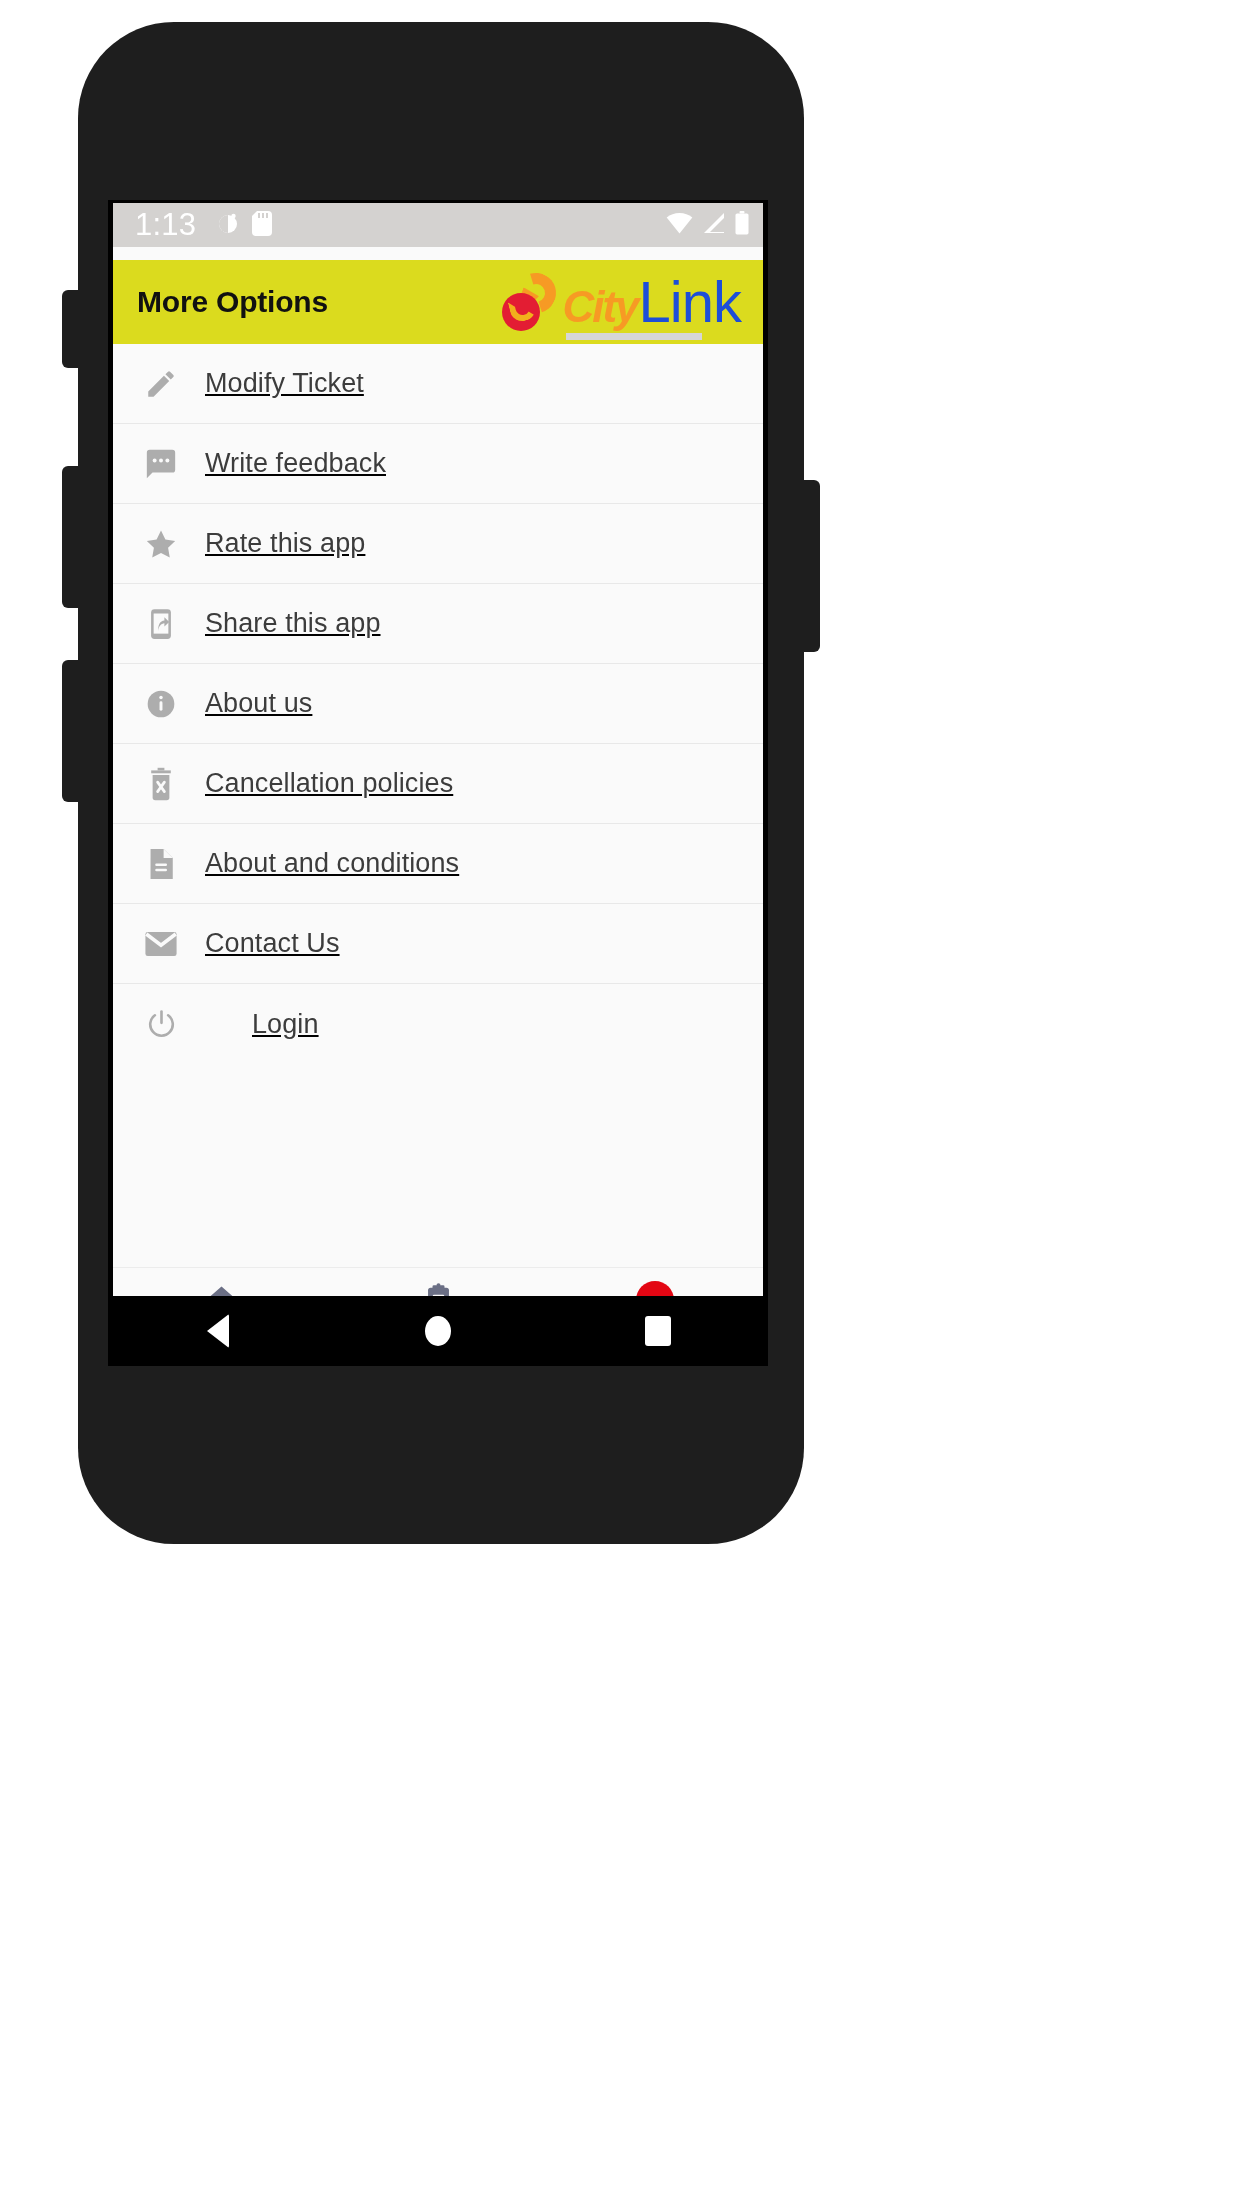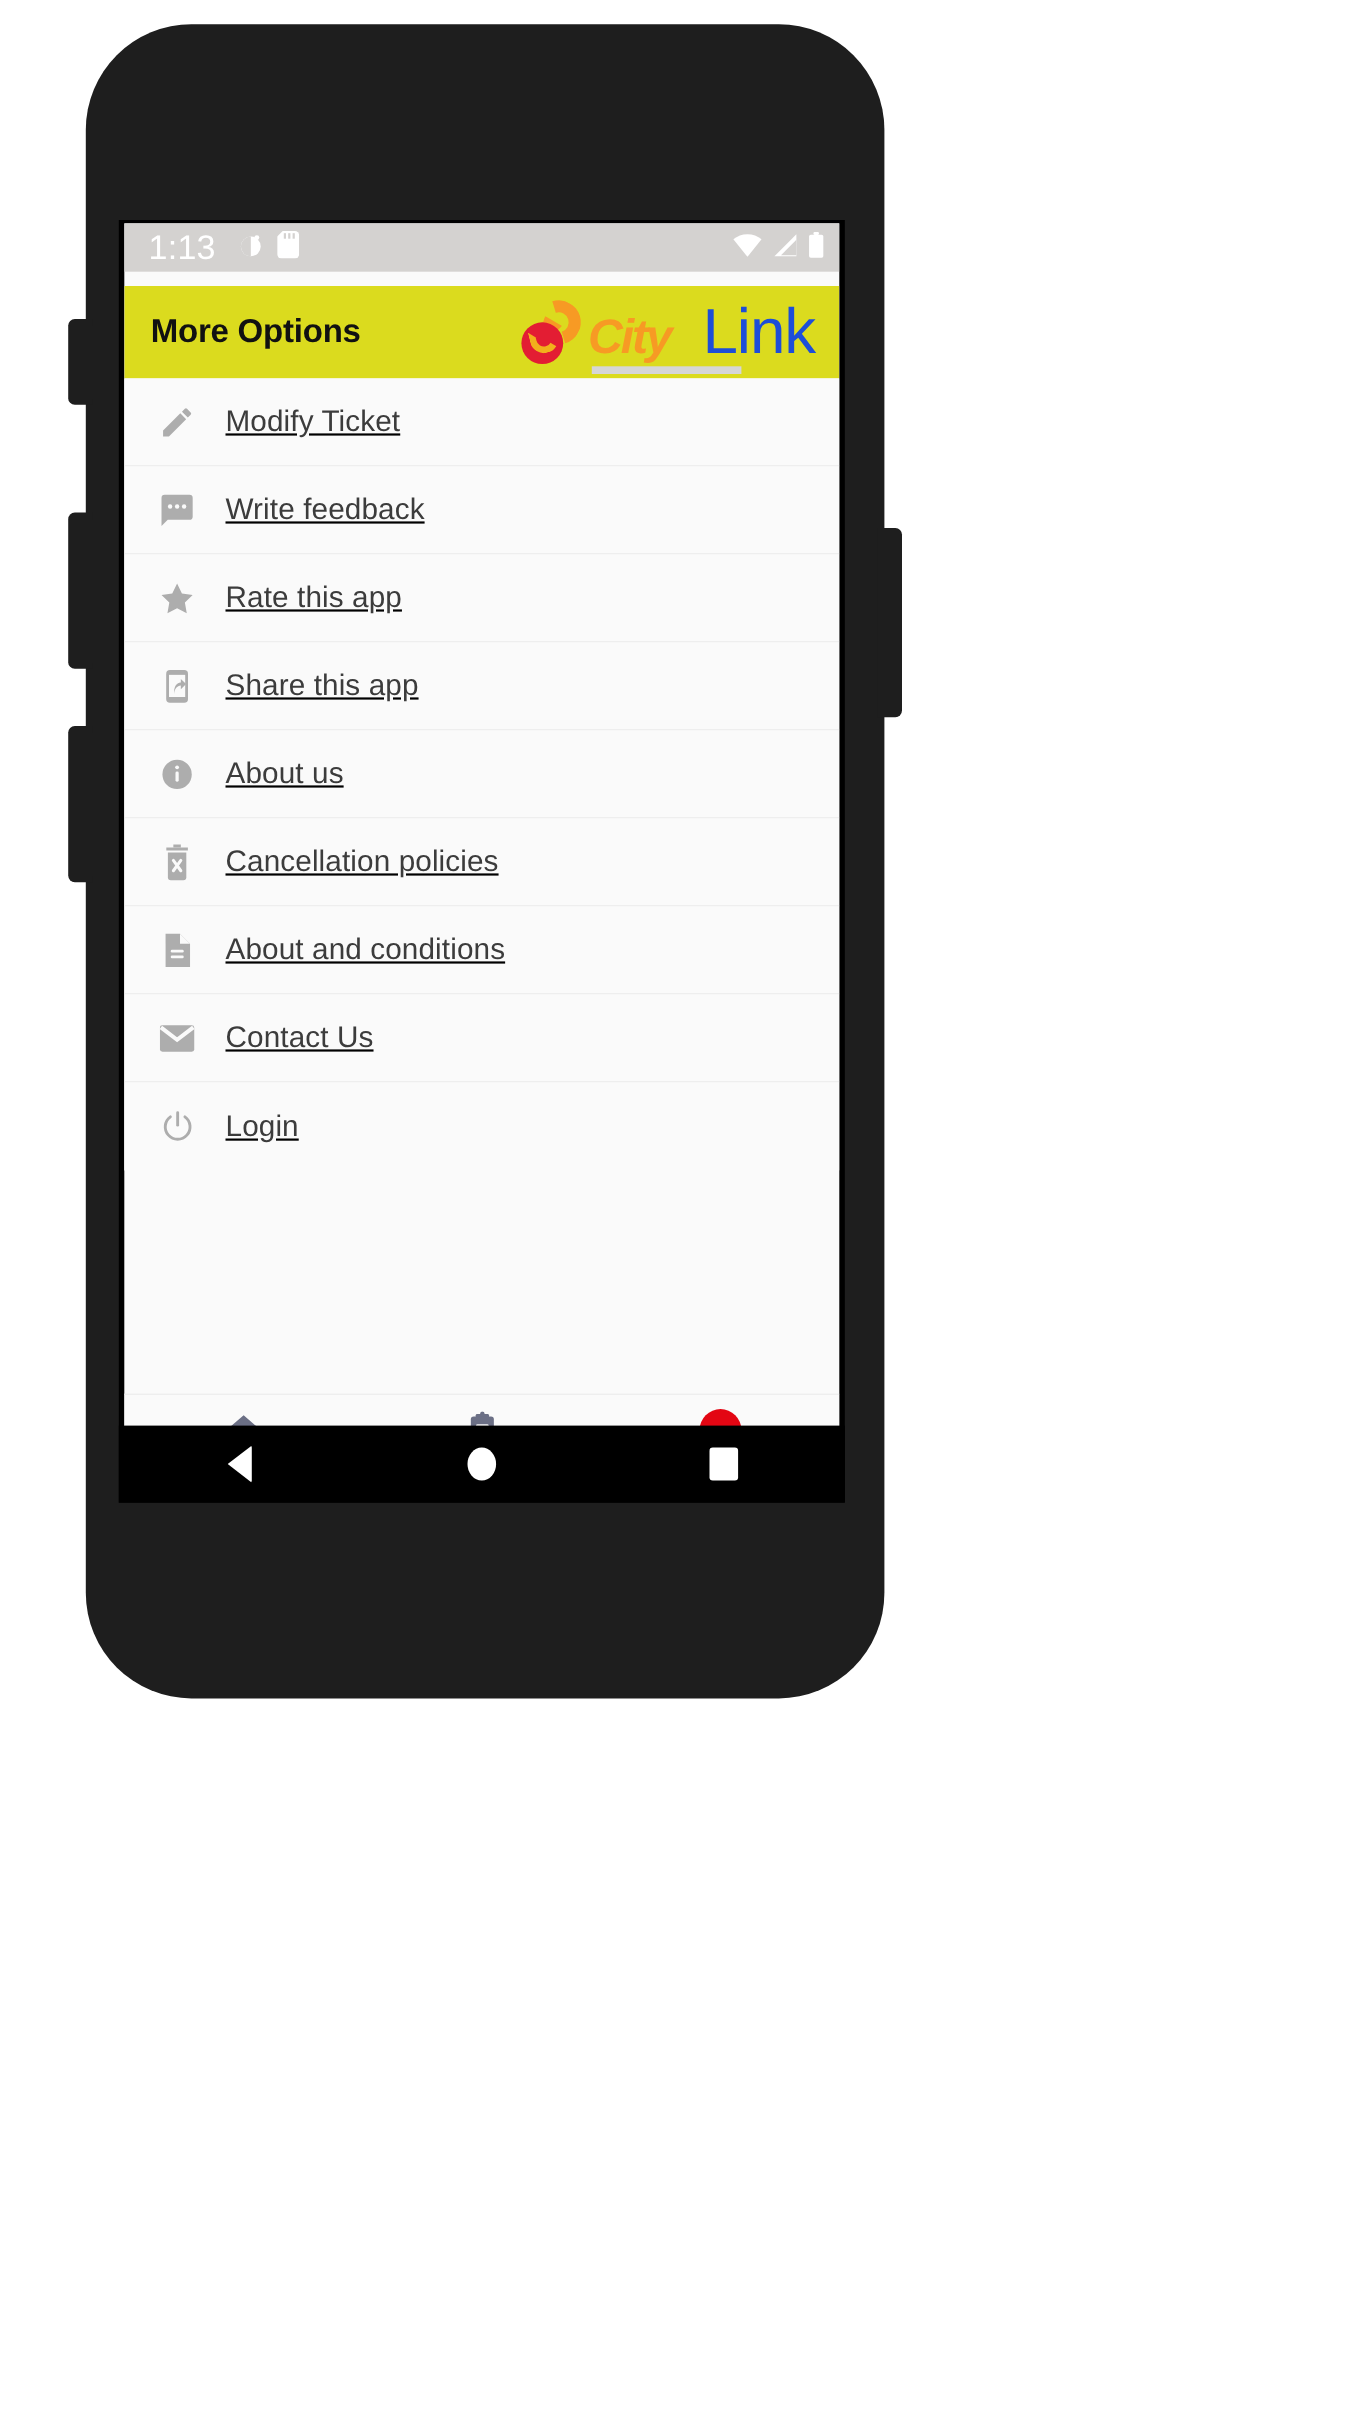--- a/index.html
+++ b/index.html
@@ -68,21 +68,21 @@
   .logo-mark .dot{
     position:absolute; left:0px; top:20px; width:38px; height:38px;
     background:#e31d33; border-radius:50%;
   }
   .logo-mark .e-arc{
     position:absolute; left:8px; top:26px; width:26px; height:22px;
     border:6px solid #f2b01c; border-radius:0 0 14px 14px;
     border-top-color:transparent; border-right-color:transparent;
     transform:rotate(-14deg);
   }
-  .logo-text{ position:relative; display:flex; align-items:baseline; margin-left:4px;gap:28px; }
+  .logo-text{ position:relative; display:flex; align-items:baseline; margin-left:4px; }
   .logo-city{
     font-size:44px; font-weight:bold; font-style:italic; color:#f79a24;
     letter-spacing:-2px; line-height:1;
   }
   .logo-link{
     font-size:58px; font-weight:normal; color:#1d4ed8;
     letter-spacing:-1px; line-height:1; margin-left:1px;
   }
   .logo-underbar{
     position:absolute; left:4px; bottom:-9px; width:136px; height:7px;
@@ -90,21 +90,21 @@
   }
 
   
   .menu{ background:#fafafa; }
   .menu-item{
     position:relative; height:80px; display:flex; align-items:center;
     padding-left:28px; background:#fafafa;
     border-bottom:1.5px solid #e8e8e8;
     text-decoration:underline;
   }
-  .menu-item:last-child{ border-bottom:none; }
+  .menu-item:last-child{ border-bottom:none;gap:47px; }
   .menu-icon{
     width:40px; height:40px; display:flex; align-items:center;
     justify-content:center; flex:0 0 40px;
   }
   .menu-label{
     margin-left:24px; font-size:27px; color:#3c3c3c; letter-spacing:.1px;
   }
 
   
   .tabbar{

